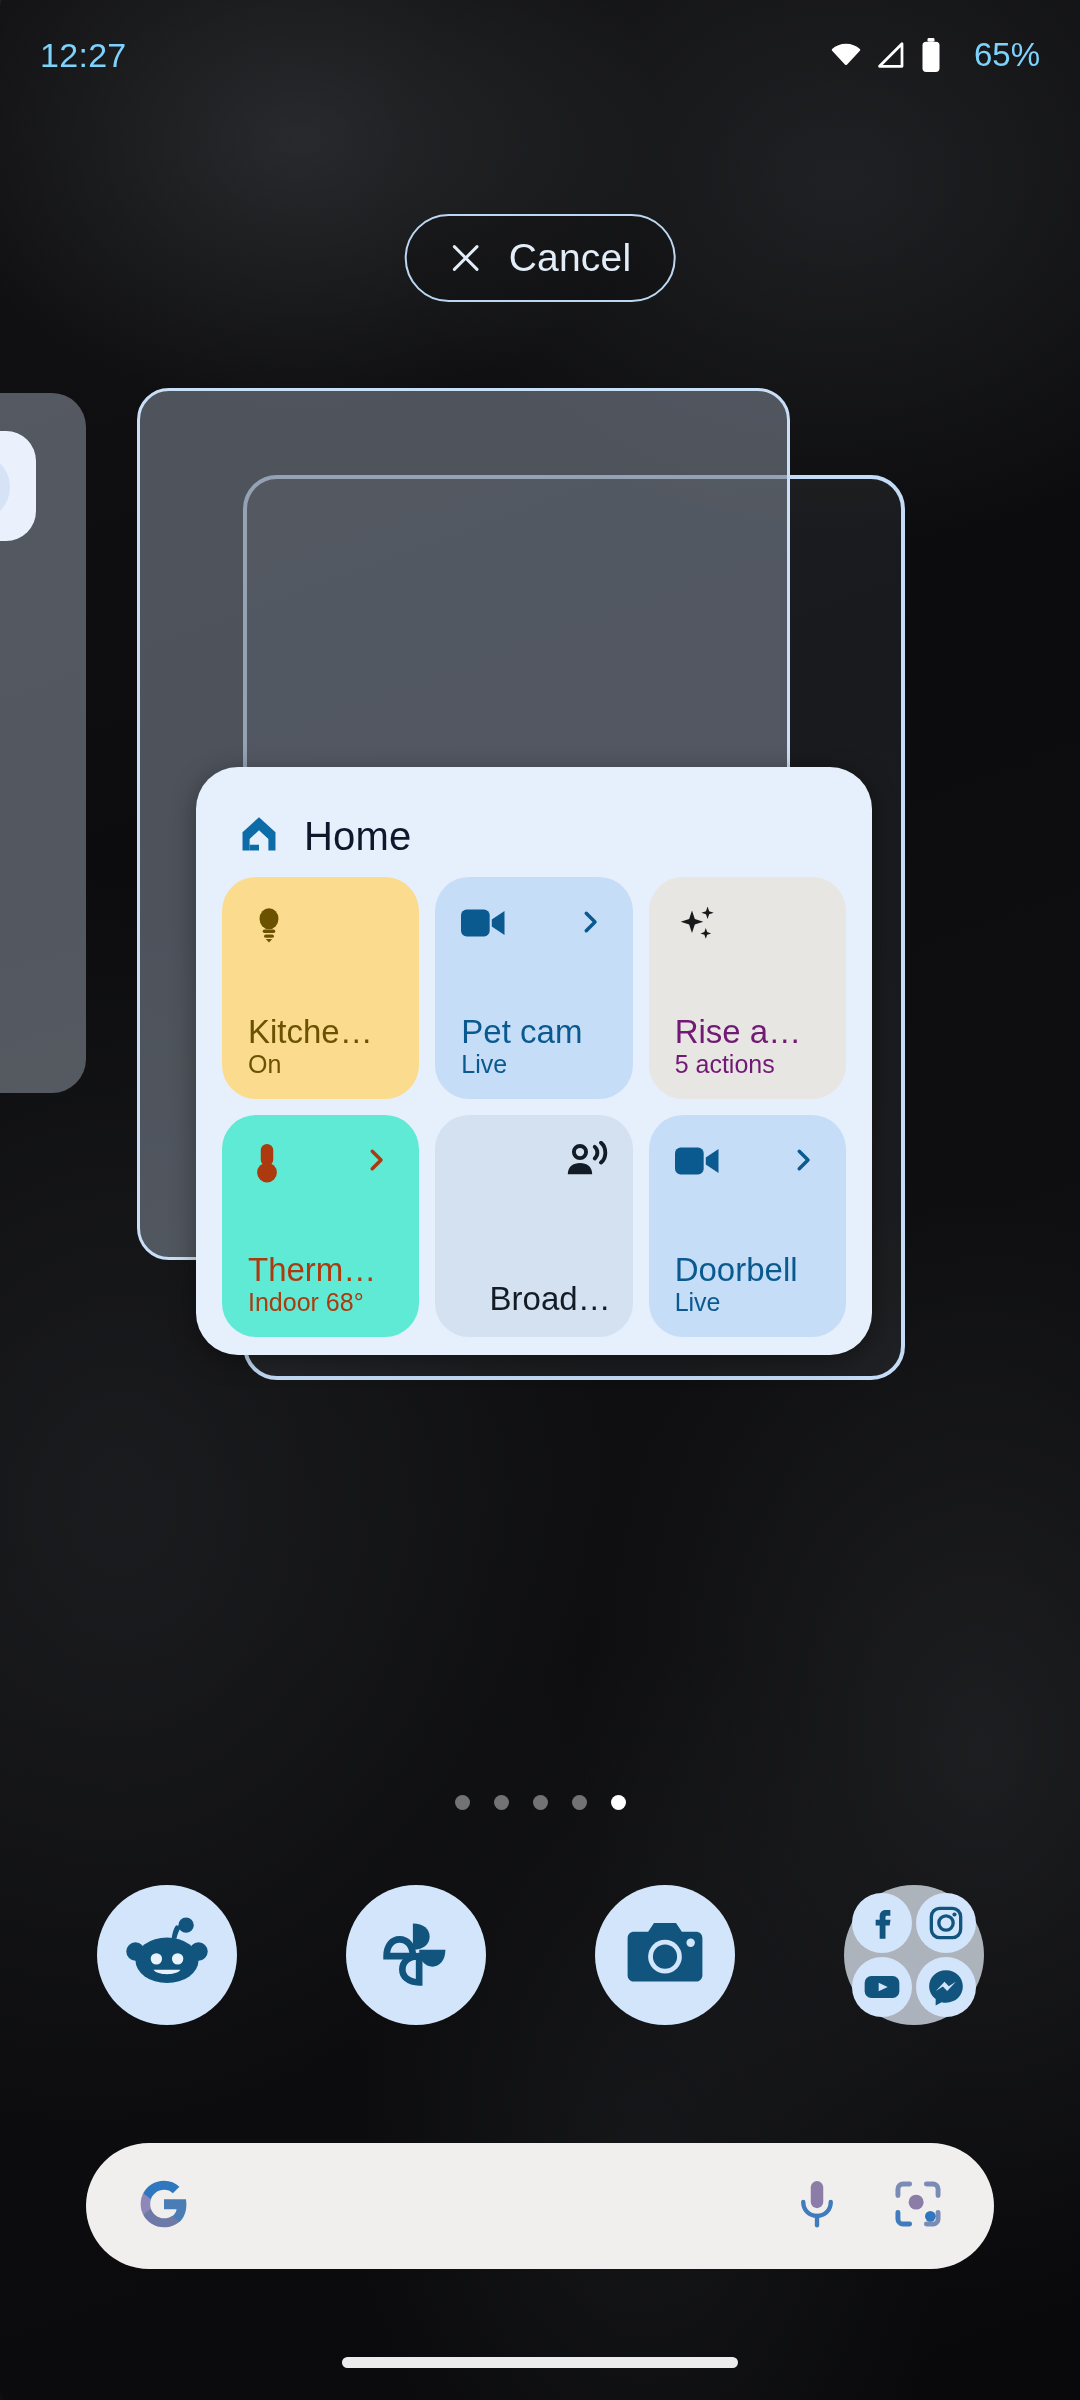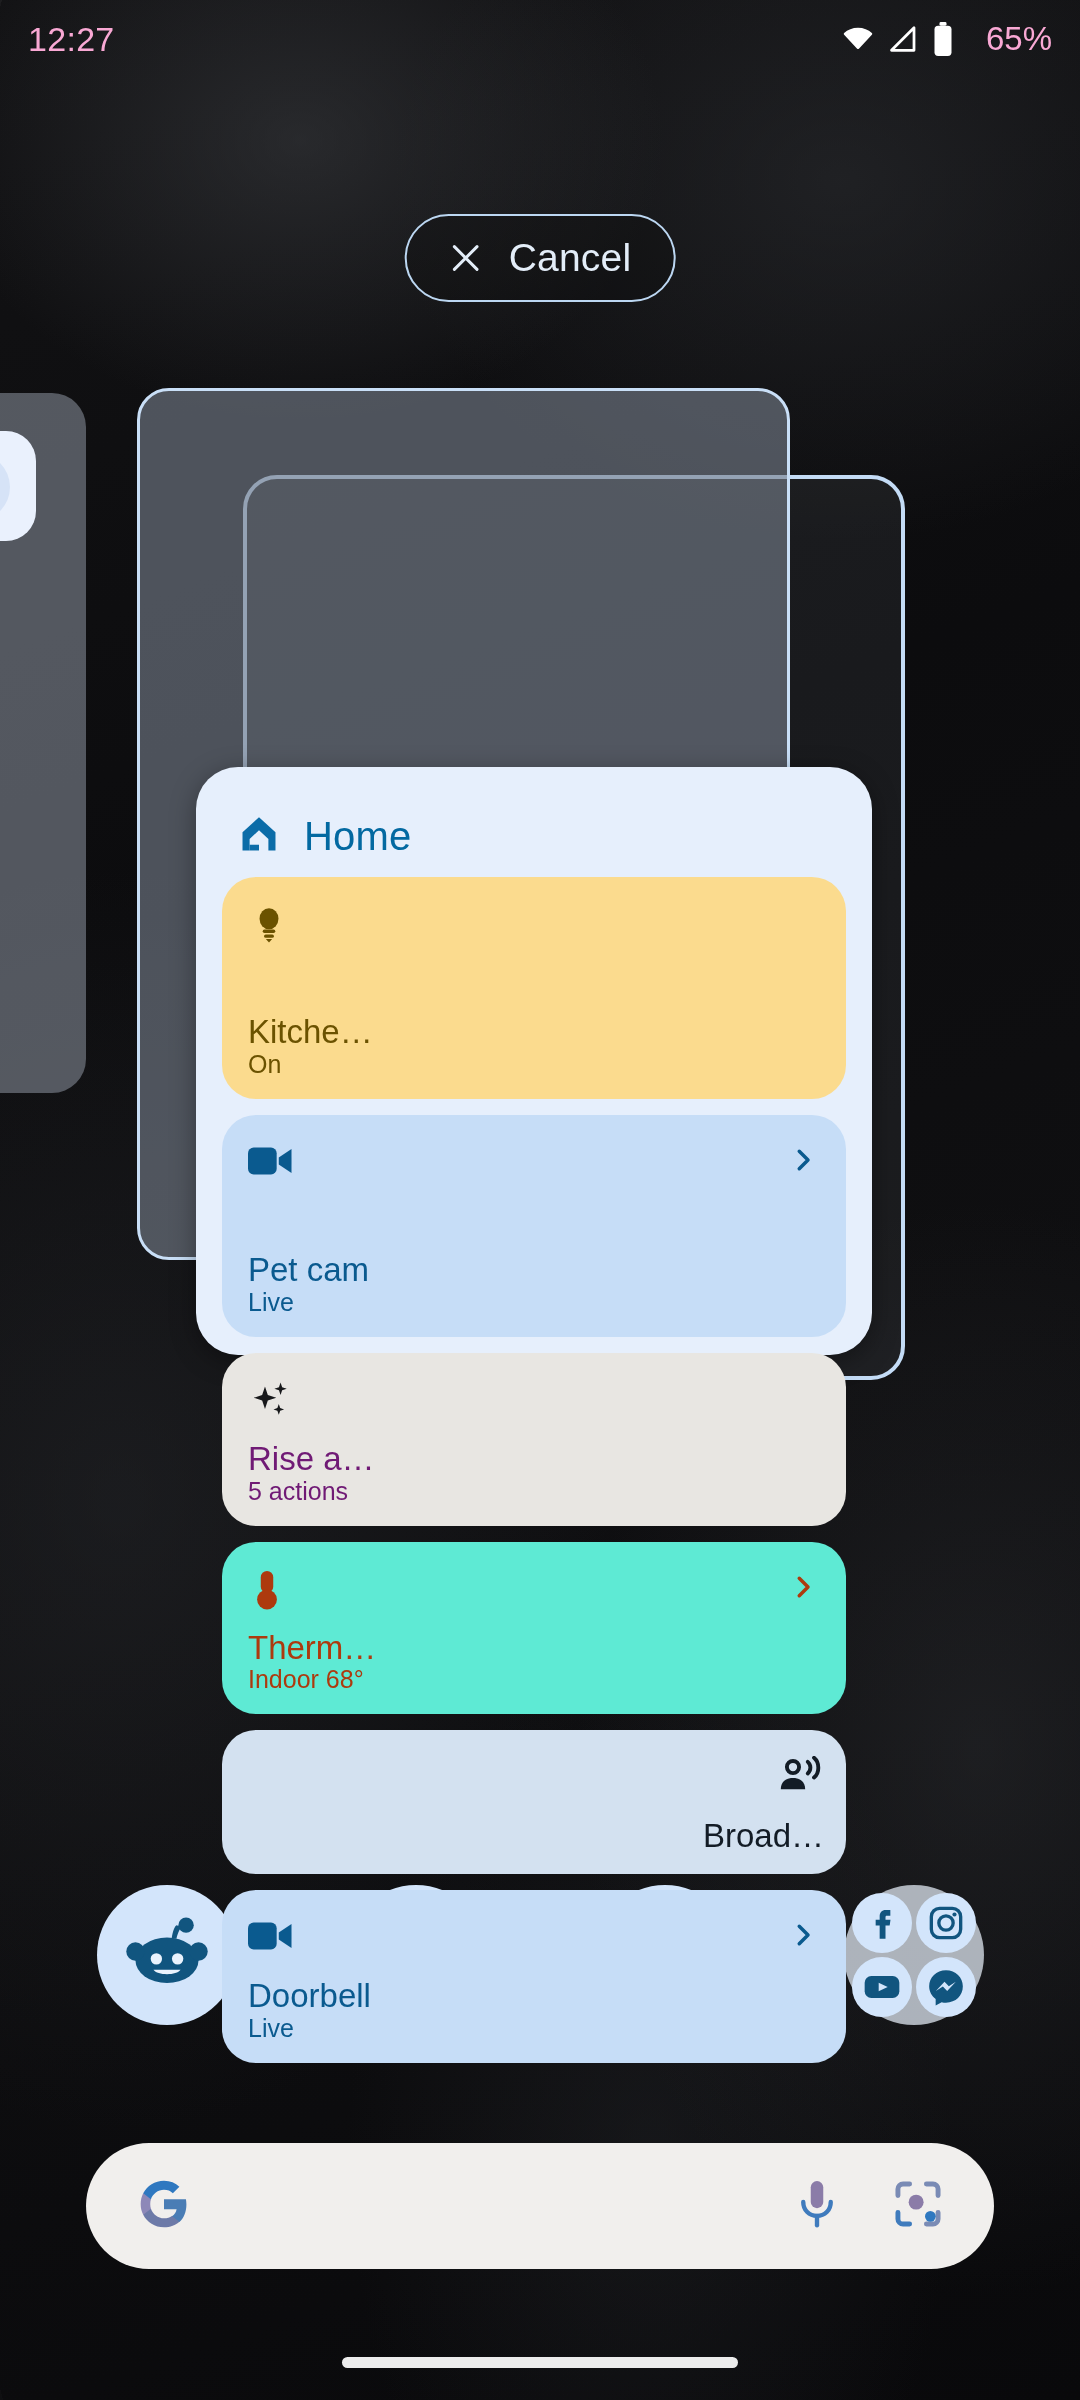--- a/index.html
+++ b/index.html
@@ -31,24 +31,24 @@
     position: absolute; inset: 0;
     background:
       linear-gradient(104deg, rgba(255,255,255,0.035) 0 2px, rgba(0,0,0,0) 2px 70px),
       linear-gradient(76deg, rgba(255,255,255,0.025) 0 3px, rgba(0,0,0,0) 3px 110px),
       linear-gradient(118deg, rgba(255,255,255,0.02) 0 2px, rgba(0,0,0,0) 2px 160px);
     opacity: .85;
   }
 
   
   #statusbar {
-    position: absolute; top: 0; left: 0; right: 0; height: 78px;
+    position: absolute; top: 16px; left: 0; right: 0; height: 78px;
     display: flex; align-items: center; justify-content: space-between;
-    padding: 0 28px;
-    color: #f9a8d4;
+    padding: 0 40px;
+    color: #7dd3fc;
     z-index: 40;
   }
   #clock { font-size: 34px; font-weight: 500; letter-spacing: .3px; }
   #status-icons { display: flex; align-items: center; gap: 12px; }
   #status-icons svg { display: block; }
   #battery-pct { font-size: 33px; font-weight: 500; margin-left: 20px; }
 
   
   #cancel-btn {
     position: absolute; left: 50%; transform: translateX(-50%);
@@ -118,24 +118,24 @@
     border-radius: 42px;
     padding: 26px 26px 0 26px;
     z-index: 25;
     box-shadow: 0 6px 26px rgba(0,0,0,0.35);
   }
   #widget-header {
     display: flex; align-items: center; gap: 22px;
     padding: 8px 0 0 14px;
     height: 78px;
   }
-  #widget-title { font-size: 40px; color: #0369a1; letter-spacing: .2px; }
+  #widget-title { font-size: 40px; color: #0f172a; letter-spacing: .2px; }
   #tile-grid {
     display: grid;
-    grid-template-columns: repeat(1, 1fr);
+    grid-template-columns: repeat(3, 1fr);
     grid-template-rows: repeat(2, 222px);
     gap: 16px;
     padding: 6px 0 0 0;
   }
   .tile {
     border-radius: 34px;
     padding: 26px 22px 20px 26px;
     display: flex; flex-direction: column;
     position: relative;
     overflow: hidden;

